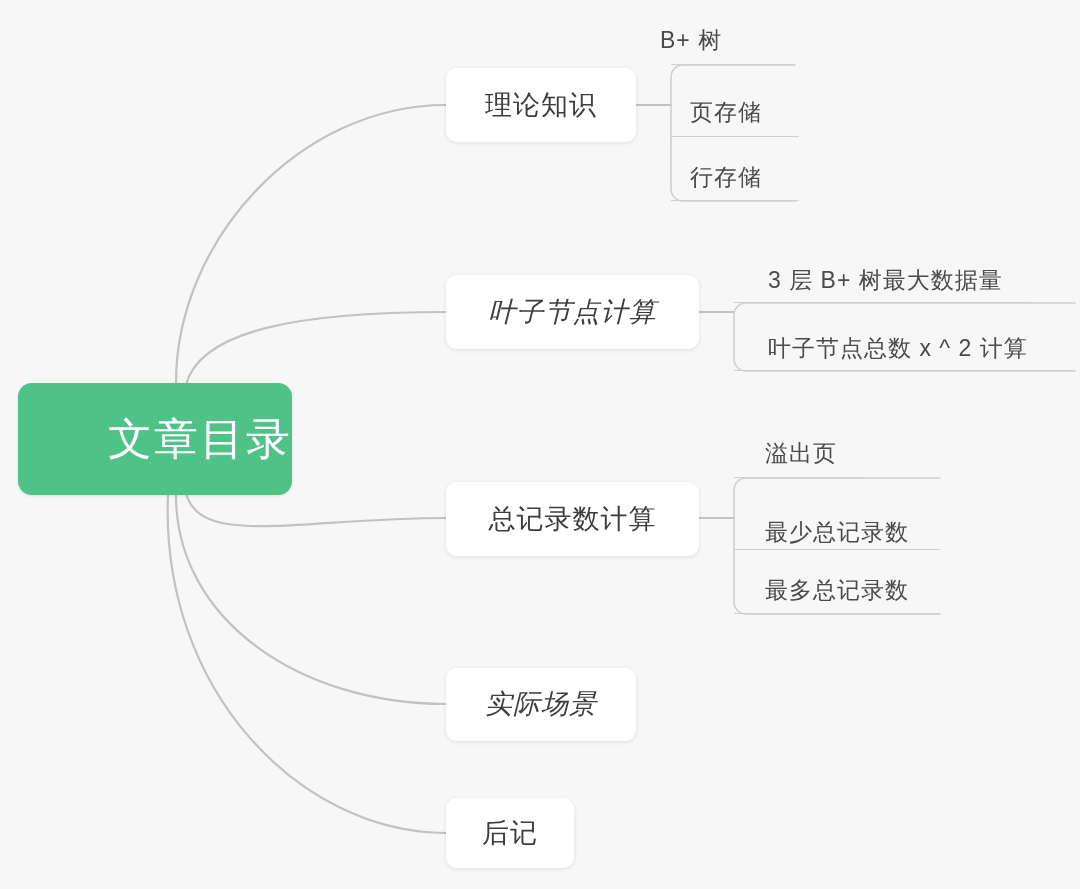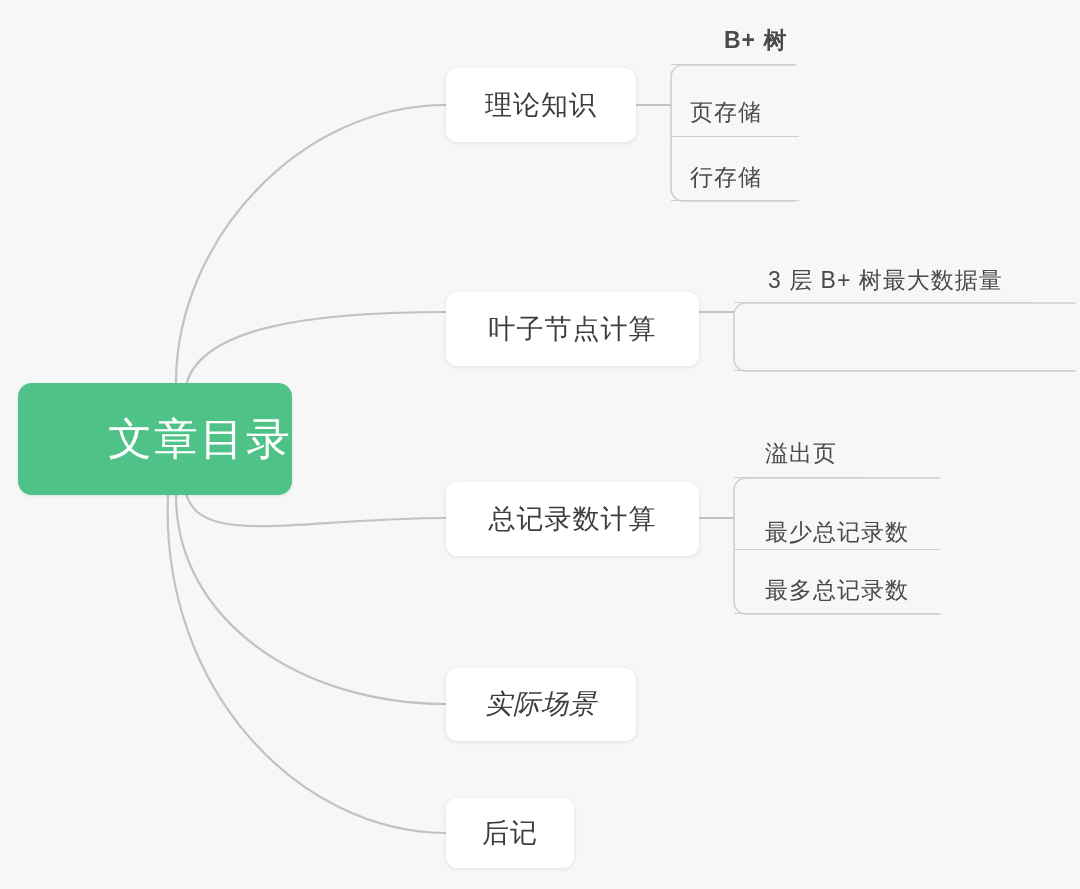--- a/index.html
+++ b/index.html
@@ -118,44 +118,47 @@
   </svg>
 
   <div class="root-node">
     <span class="root-label">文章目录</span>
   </div>
 
   <div class="l2-node" style="left:446px; top:68px; width:190px; height:74px;align-items:center;">
     <span class="l2-label">理论知识</span>
   </div>
 
-  <div class="l3-item" style="left:724px; top:18px; height:44px;font-weight:bold;">
+  <div class="l3-item" style="left:660px; top:18px; height:44px;">
     <span class="l3-label">B+ 树</span>
   </div>
   <div class="l3-underline" style="left:671px; top:64px; width:124px;"></div>
 
   <div class="l3-item" style="left:690px; top:90px; height:44px;">
     <span class="l3-label">页存储</span>
   </div>
   <div class="l3-underline" style="left:671px; top:136px; width:128px;"></div>
 
   <div class="l3-item" style="left:690px; top:155px; height:44px;">
     <span class="l3-label">行存储</span>
   </div>
   <div class="l3-underline" style="left:671px; top:200px; width:128px;"></div>
 
-  <div class="l2-node" style="left:446px; top:292px; width:253px; height:74px;">
+  <div class="l2-node" style="left:446px; top:275px; width:253px; height:74px;font-style:italic;">
     <span class="l2-label">叶子节点计算</span>
   </div>
 
   <div class="l3-item" style="left:768px; top:258px; height:44px;">
     <span class="l3-label">3 层 B+ 树最大数据量</span>
   </div>
   <div class="l3-underline" style="left:734px; top:302px; width:296px;"></div>
 
+  <div class="l3-item" style="left:768px; top:326px; height:44px;">
+    <span class="l3-label">叶子节点总数 x ^ 2 计算</span>
+  </div>
   <div class="l3-underline" style="left:734px; top:370px; width:341px;"></div>
 
   <div class="l2-node" style="left:446px; top:482px; width:253px; height:74px;">
     <span class="l2-label">总记录数计算</span>
   </div>
 
   <div class="l3-item" style="left:765px; top:431px; height:44px;">
     <span class="l3-label">溢出页</span>
   </div>
   <div class="l3-underline" style="left:734px; top:477px; width:130px;"></div>

